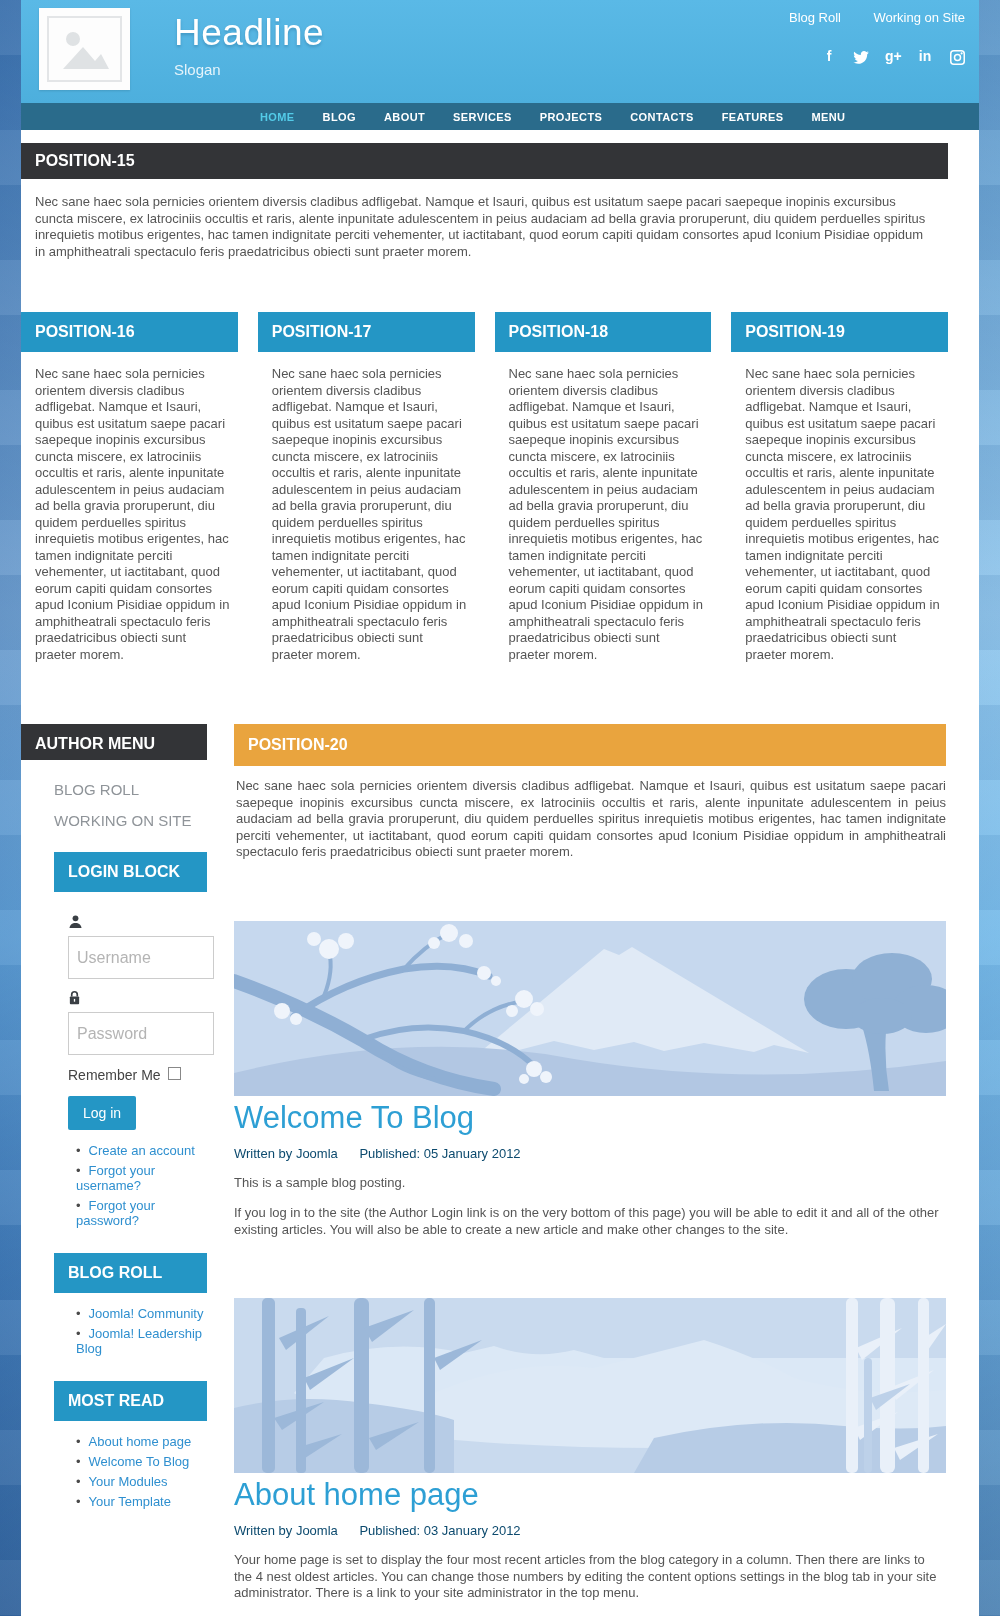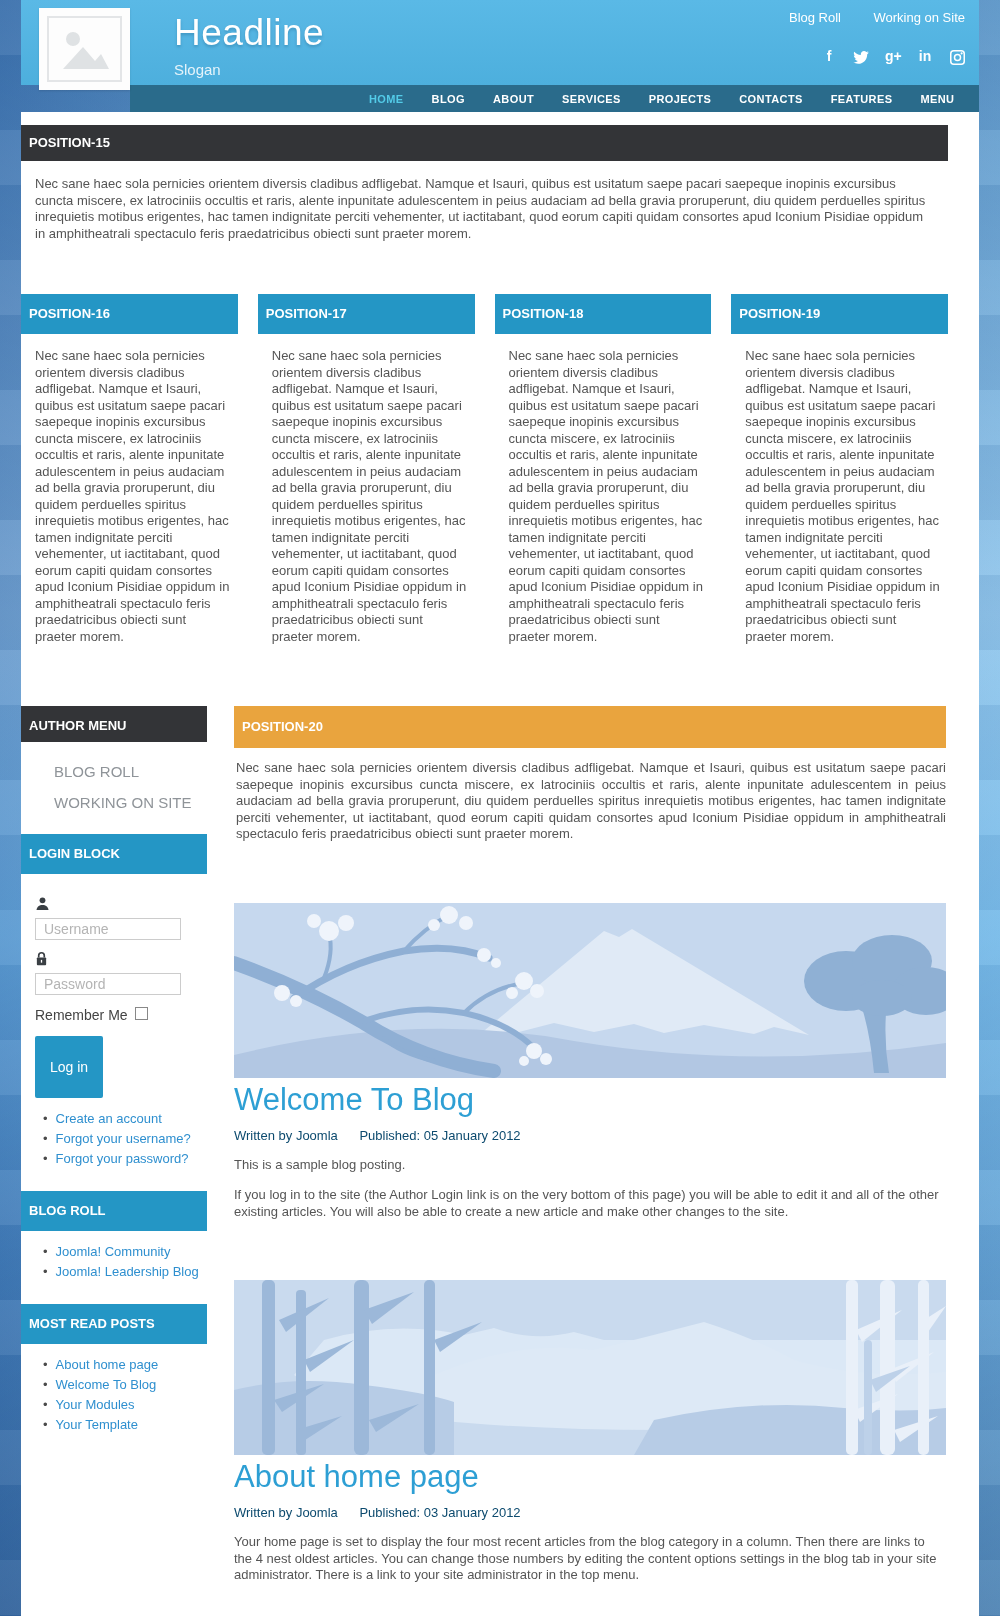--- a/index.html
+++ b/index.html
@@ -10,21 +10,21 @@
     background-color:#5b9bd4;
     background-image:
       linear-gradient(180deg, rgba(20,60,120,0.28) 0%, rgba(255,255,255,0.18) 38%, rgba(120,190,235,0.35) 58%, rgba(30,80,140,0.2) 78%, rgba(10,40,90,0.35) 100%),
       repeating-linear-gradient(180deg, rgba(255,255,255,0.07) 0 55px, rgba(0,40,100,0.08) 55px 130px),
       linear-gradient(90deg, #4b86c2, #6fb0e0 30%, #4f8ac4 62%, #79bae8);
   }
   .wrapper { width:958px; margin:0 auto; }
 
   
   .site-header {
-    height:85px; position:relative;
+    height:103px; position:relative;
     background:linear-gradient(180deg,#5ab9e6,#4dafdd);
     padding:8px 0 0 18px;
   }
   .logo-box {
     width:91px; height:82px; background:#fdfdfd; float:left;
     box-shadow:0 1px 2px rgba(0,0,0,0.12);
     display:flex; align-items:center; justify-content:center;
   }
   .logo-inner { width:75px; height:66px; border:2px solid #e3e5e7; display:flex; align-items:center; justify-content:center; }
   .title-block { float:left; margin:4px 0 0 44px; }
@@ -40,21 +40,21 @@
   .nav-bar { background:#2a6b8b; height:27px; display:flex; align-items:center; padding-left:225px; }
   .nav-bar a { color:#fff; font-size:11px; font-weight:bold; letter-spacing:0.4px; text-decoration:none; padding:0 14px; }
   .nav-bar a.active { color:#53cbe8; }
 
   
   .breadcrumb-bar { background:#46acdb; height:38px; display:flex; align-items:center; padding-left:16px; margin-top:3px; }
   .breadcrumb-bar span { color:#fff; font-size:13px; font-weight:bold; }
 
   
   .page { background:#fff; padding:13px 31px 60px 0; min-height:1280px; }
-  .block-header { height:36px; line-height:36px; padding-left:8px; color:#fff; font-size:13px; font-weight:bold; }
+  .block-header { height:36px; line-height:36px; padding-left:14px; color:#fff; font-size:16px; font-weight:bold; }
   .bh-dark { background:#333437; }
   .bh-blue { background:#2496c5; }
   .bh-orange { background:#e9a43e; }
   p.body-text { color:#555; font-size:13px; line-height:16.5px; }
 
   .pos15 { margin:0; }
   .pos15 p { margin:15px 14px 0 14px; }
 
   .columns-row { display:flex; gap:20px; margin-top:52px; }
   .col4 { flex:1; }
@@ -63,30 +63,30 @@
 
   .lower-row { display:flex; margin-top:61px; }
   .sidebar { width:186px; flex:0 0 186px; }
   .main-col { width:712px; margin-left:27px; }
 
   
   .side-menu { margin:14px 0 16px 0; }
   .side-menu a { display:block; color:#8f9499; font-size:15px; text-decoration:none; padding:7px 0 7px 33px; }
   .login-form { padding:22px 0 0 14px; }
   .login-form .icon { display:block; margin-bottom:3px; }
-  .login-form input { width:146px; height:22px; border:1px solid #ccc; padding:0 8px; font-size:14px; color:#555; margin-bottom:11px; font-family:"Liberation Sans",sans-serif; }
+  .login-form input { width:146px; height:43px; border:1px solid #ccc; padding:0 8px; font-size:16px; color:#555; margin-bottom:11px; font-family:"Liberation Sans",sans-serif; }
   .login-form input::placeholder { color:#b4b4b4; }
   .remember-row { font-size:14px; color:#444; display:flex; align-items:flex-start; gap:7px; margin:1px 0 13px 0; }
   .checkbox { width:13px; height:13px; border:1px solid #888; display:inline-block; background:#fff; }
-  .btn-login { background:#2496c5; color:#fff; border:0; font-size:14px; padding:23px 15px; border-radius:2px; font-family:"Liberation Sans",sans-serif; cursor:pointer; }
+  .btn-login { background:#2496c5; color:#fff; border:0; font-size:14px; padding:9px 15px; border-radius:2px; font-family:"Liberation Sans",sans-serif; cursor:pointer; }
   ul.link-list { list-style:none; margin:13px 0 0 22px; }
   ul.link-list li { margin-bottom:5px; font-size:13px; }
   ul.link-list li::before { content:"•"; color:#4a4a4a; margin-right:8px; }
   ul.link-list a { color:#2e8fcf; text-decoration:none; font-size:13px; }
-  .side-section { margin-top:25px; }
+  .side-section { margin-top:25px;margin-left:33px; }
   .side-section .block-header { height:40px; line-height:40px; }
 
   
   .pos20 p { margin:12px 0 0 2px; text-align:justify; }
   article { margin-top:60px; }
   .article-img { width:712px; height:175px; display:block; }
   .article-title { color:#2d9fd4; font-size:31px; font-weight:300; margin-top:4px; }
   .article-meta { margin-top:10px; font-size:13px; color:#0c4a6e; }
   .article-meta span { margin-right:18px; }
   article p.body-text { margin-top:14px; }

